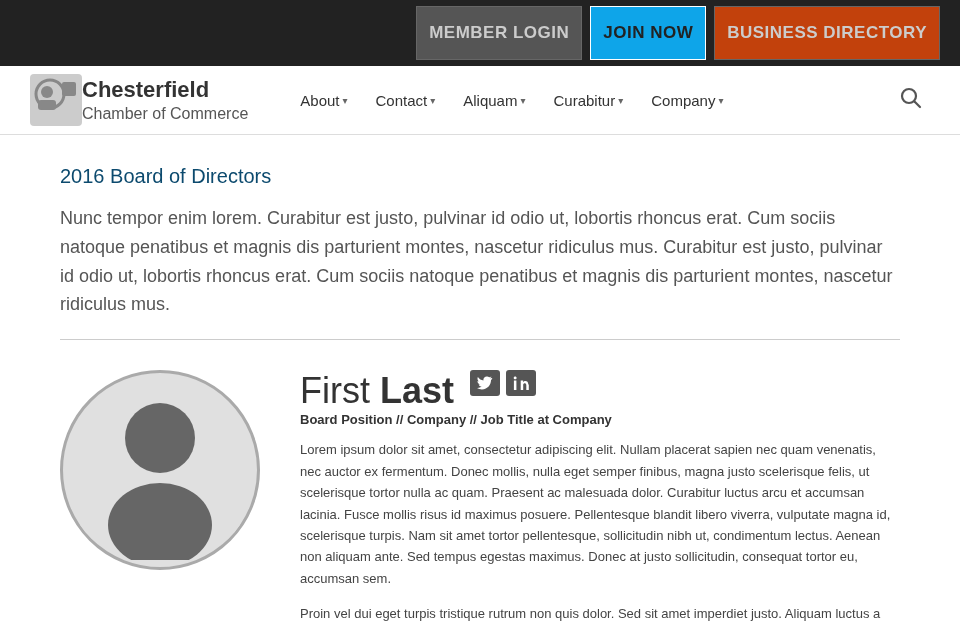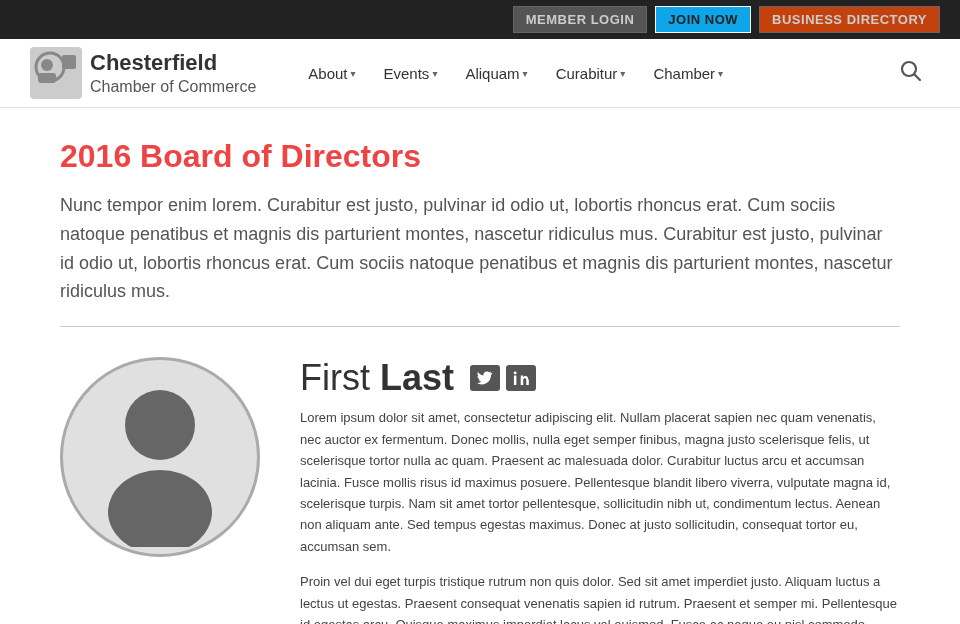--- a/index.html
+++ b/index.html
@@ -11,22 +11,22 @@
       display: flex;
       justify-content: flex-end;
       align-items: center;
       padding: 6px 20px;
       gap: 8px;
     }
     .top-bar-btn {
       background: #555;
       color: #ccc;
       border: 1px solid #666;
-      padding: 5px 12px;
-      font-size: 13px;
+      padding: 16px 12px;
+      font-size: 17px;
       letter-spacing: 0.5px;
       cursor: pointer;
       text-transform: uppercase;
       font-weight: bold;
     }
     .top-bar-btn.join {
       background: #0ea5e9;
       color: #222;
       border: 1px solid #fff;
     }
@@ -40,21 +40,21 @@
     .header {
       display: flex;
       align-items: center;
       padding: 8px 30px;
       border-bottom: 1px solid #ddd;
       background: #fff;
     }
     .logo-area {
       display: flex;
       align-items: center;
-      gap: 8px;
+      gap: 0;
       margin-right: 40px;
       flex-shrink: 0;
     }
     .logo-icon {
       width: 52px;
       height: 52px;
     }
     .logo-text {
       line-height: 1.2;
     }
@@ -98,23 +98,23 @@
     }
 
     
     .content {
       max-width: 900px;
       margin: 0 auto;
       padding: 30px 30px 40px;
     }
 
     .page-title {
-      font-size: 32px;
-      font-weight: bold;
-      color: #ef4444;
+      font-size: 20px;
+      font-weight: normal;
+      color: #0c4a6e;
       margin-bottom: 16px;
     }
 
     .intro-text {
       font-size: 18px;
       color: #555;
       line-height: 1.6;
       margin-bottom: 20px;
     }
 
@@ -147,23 +147,22 @@
       justify-content: center;
       overflow: hidden;
     }
 
     .profile-info {
       flex: 1;
     }
 
     .name-row {
       display: flex;
-      align-items: center;
+      align-items: flex-start;
       gap: 16px;
-      margin-bottom: 8px;
     }
 
     .profile-name {
       font-size: 36px;
       font-weight: normal;
       color: #333;
     }
     .profile-name .last {
       font-weight: bold;
     }
@@ -227,33 +226,33 @@
       <div class="name">Chesterfield</div>
       <div class="sub">Chamber of Commerce</div>
     </div>
   </div>
   <nav>
     <div class="nav-item">
       <span>About</span>
       <span class="chevron">▾</span>
     </div>
     <div class="nav-item">
-      <span>Events</span>
+      <span>Contact</span>
       <span class="chevron">▾</span>
     </div>
     <div class="nav-item">
       <span>Aliquam</span>
       <span class="chevron">▾</span>
     </div>
     <div class="nav-item">
       <span>Curabitur</span>
       <span class="chevron">▾</span>
     </div>
     <div class="nav-item">
-      <span>Chamber</span>
+      <span>Company</span>
       <span class="chevron">▾</span>
     </div>
   </nav>
   <button class="search-icon-btn">
     <svg width="22" height="22" viewBox="0 0 22 22" fill="none">
       <circle cx="9" cy="9" r="7" stroke="#555" stroke-width="2.2"></circle>
       <line x1="14.5" y1="14.5" x2="20" y2="20" stroke="#555" stroke-width="2.2" stroke-linecap="round"></line>
     </svg>
   </button>
 </header>
@@ -292,20 +291,21 @@
             </svg>
           </div>
           <div class="social-icon">
             <svg width="16" height="16" viewBox="0 0 16 16" fill="white">
               <path d="M3.4 5.4H.9V15h2.5V5.4zM2.2 4.3C3 4.3 3.6 3.7 3.6 2.9 3.6 2.1 3 1.5 2.2 1.5 1.3 1.5.7 2.1.7 2.9c0 .8.6 1.4 1.5 1.4zM15.3 9.5c0-2.3-1.2-3.4-2.9-3.4-1.3 0-1.9.7-2.2 1.2V5.4H7.7V15h2.5V9.9c0-.2 0-.4.1-.6.2-.5.7-1 1.5-1 1.1 0 1.5.8 1.5 2V15h2.5V9.5z"></path>
             </svg>
           </div>
         </div>
       </div>
 
+      <div class="profile-position">Board Position // Company // Job Title at Company</div>
 
       <div class="profile-body">
         <p>Lorem ipsum dolor sit amet, consectetur adipiscing elit. Nullam placerat sapien nec quam venenatis, nec auctor ex fermentum. Donec mollis, nulla eget semper finibus, magna justo scelerisque felis, ut scelerisque tortor nulla ac quam. Praesent ac malesuada dolor. Curabitur luctus arcu et accumsan lacinia. Fusce mollis risus id maximus posuere. Pellentesque blandit libero viverra, vulputate magna id, scelerisque turpis. Nam sit amet tortor pellentesque, sollicitudin nibh ut, condimentum lectus. Aenean non aliquam ante. Sed tempus egestas maximus. Donec at justo sollicitudin, consequat tortor eu, accumsan sem.</p>
         <p>Proin vel dui eget turpis tristique rutrum non quis dolor. Sed sit amet imperdiet justo. Aliquam luctus a lectus ut egestas. Praesent consequat venenatis sapien id rutrum. Praesent et semper mi. Pellentesque id egestas arcu. Quisque maximus imperdiet lacus vel euismod. Fusce ac neque eu nisl commodo dictum. Sed faucibus metus id augue mattis, in tristique leo eleifend. Nunc semper, orci vel gravida sollicitudin, quam mi mattis augue, vitae tincidunt purus tellus ac sapien. Nulla mollis aliquet lacinia. Aliquam erat volutpat. Quisque ultrices eu diam ac posuere. Etiam sit amet est nulla. Phasellus in urna congue, rutrum erat in, feugiat purus. Pellentesque at ex ut nisl vehicula pharetra. Quisque finibus pellentesque semper.</p>
       </div>
     </div>
   </div>
 </main>
 
 </body></html>

